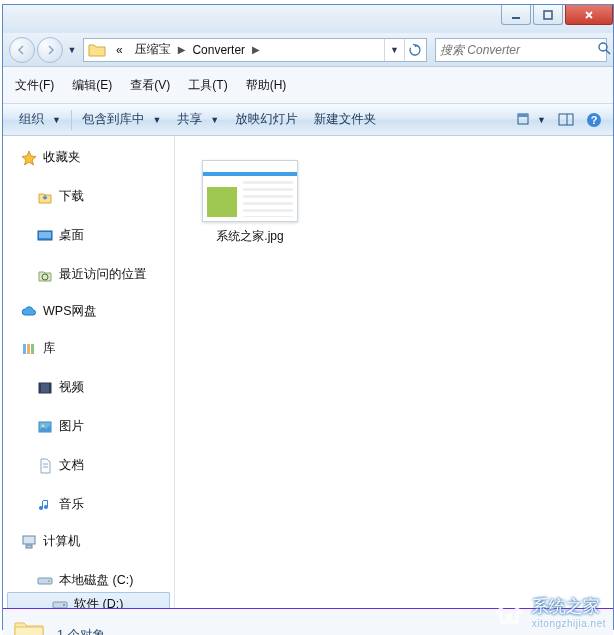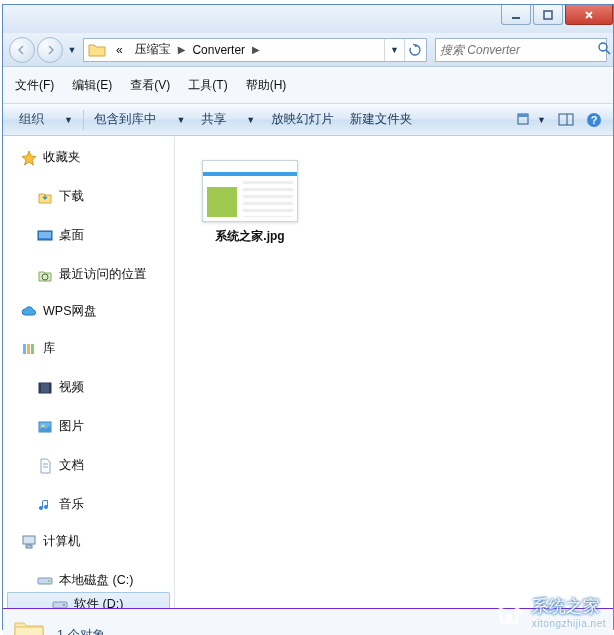--- a/index.html
+++ b/index.html
@@ -27,35 +27,35 @@
     .addr-btn { width: 20px; height: 22px; display:flex; align-items:center; justify-content:center; cursor:pointer; border-left:1px solid #d0d8e0; }
     
     .search { width: 172px; height: 24px; background: #fff; border: 1px solid #9fb8d0; display: flex; align-items: center; padding: 0 4px; margin-left:4px; }
     .search input { border: none; outline: none; font-size: 12px; flex: 1; font-style: italic; color: #6a6a6a; }
     .search-btn { cursor:pointer; }
     
     .menubar { height: 37px; background: #f4f7fb; border-bottom: 1px solid #d0dbe8; display: flex; align-items: center; padding: 0 4px; gap: 2px; }
     .menu-item { font-size: 12px; color: #101010; padding: 2px 8px; cursor:pointer; }
     
     .toolbar { height: 32px; background: linear-gradient(#f7fbff,#dce9f6 48%,#cde0f2 52%,#e8f1fa); border-bottom: 1px solid #b8cee0; display: flex; align-items: center; padding: 0 8px; }
-    .tool-item { font-size: 12.5px; color: #1e395b; padding: 4px 8px; display:flex; align-items:center; gap:20px; cursor:pointer; }
+    .tool-item { font-size: 12.5px; color: #1e395b; padding: 4px 8px; display:flex; align-items:center; gap:8px; cursor:pointer; }
     .tool-sep { width:1px; height:20px; background:#b8cee0; margin: 0 2px; }
     .tool-right { margin-left:auto; display:flex; align-items:center; gap:6px; }
     .tool-icon { cursor:pointer; padding:3px; display:flex; align-items:center; }
     .chev { font-size:9px; color:#1e395b; }
     
     .content { display: flex; height: 472px; }
     .sidebar { width: 172px; border-right: 1px solid #dde6ef; padding: 10px 0; overflow-y:auto; }
     .tree-group { margin-bottom: 14px; }
     .tree-head { display: flex; align-items: center; padding: 3px 6px 3px 18px; font-size: 12.5px; color:#101010; cursor:pointer; gap:6px; }
     .tree-item { display: flex; align-items: center; padding: 3px 6px 3px 34px; font-size: 12.5px; color:#101010; cursor:pointer; gap:6px;margin-top:16px; }
     .tree-item.selected { background: linear-gradient(#e8f1fb,#d4e6f9); border:1px solid #a8c8e8; border-radius:1px; margin:0 4px; padding-left:44px;text-decoration:underline; }
     .ico { width:16px; height:16px; flex-shrink:0; }
     
-    .main { flex: 1; padding: 20px; display:flex; align-content:flex-start; flex-wrap:wrap; gap:20px;font-weight:bold; }
+    .main { flex: 1; padding: 20px; display:flex; align-content:flex-start; flex-wrap:wrap; gap:20px; }
     .file-item { width: 110px; display:flex; flex-direction:column; align-items:center; cursor:pointer; padding:4px; }
     .thumb { width: 96px; height: 62px; border:1px solid #c8d4e0; background: linear-gradient(#fff 0%, #fff 18%, #3fa0e8 18%, #3fa0e8 25%, #fff 25%); position:relative; box-shadow: 0 1px 3px rgba(0,0,0,.15); }
     .thumb::after { content:""; position:absolute; left:4px; top:26px; width:30px; height:30px; background:#9ec850; }
     .thumb::before { content:""; position:absolute; right:4px; top:20px; width:50px; height:36px; background: repeating-linear-gradient(#eee 0, #eee 3px, #fff 3px, #fff 7px); }
     .file-name { font-size:12px; color:#101010; margin-top:6px; text-align:center; }
     
     .statusbar { height: 36px; border-top:1px solid #6d28d9; background:#f4f8fc; display:flex; align-items:flex-end; padding:0 10px; gap:12px; }
     .status-icon { width:32px; height:26px; }
     .status-text { font-size:12.5px; color:#2a4a6a; }
     

